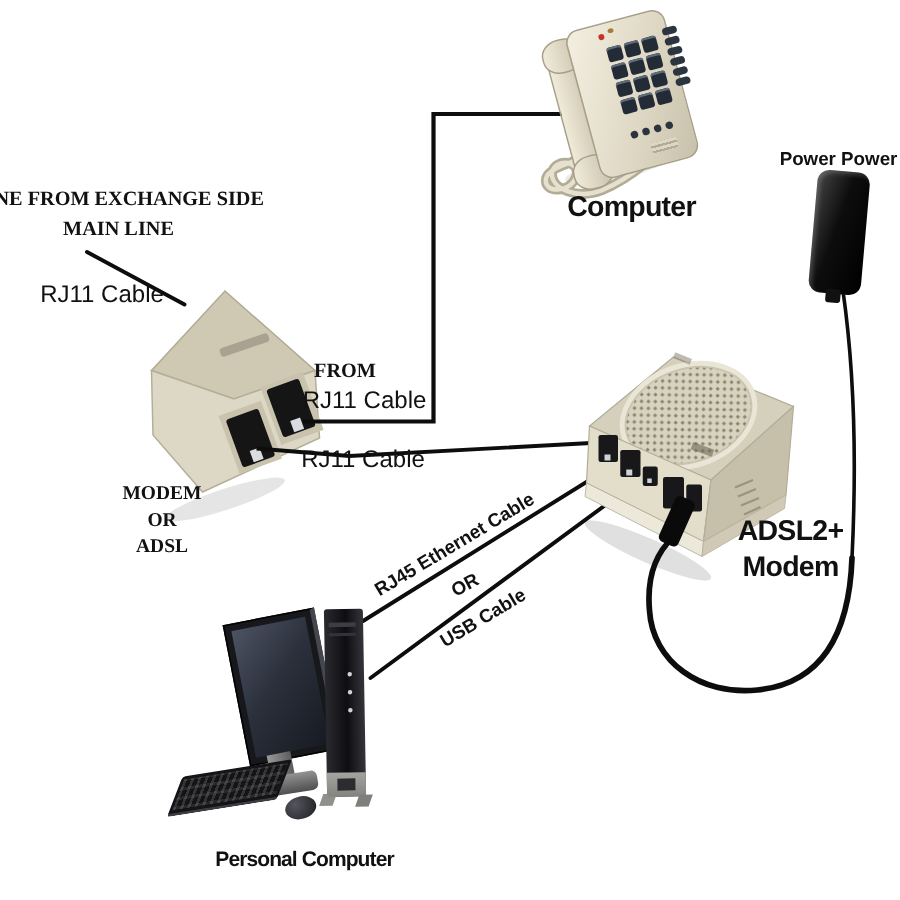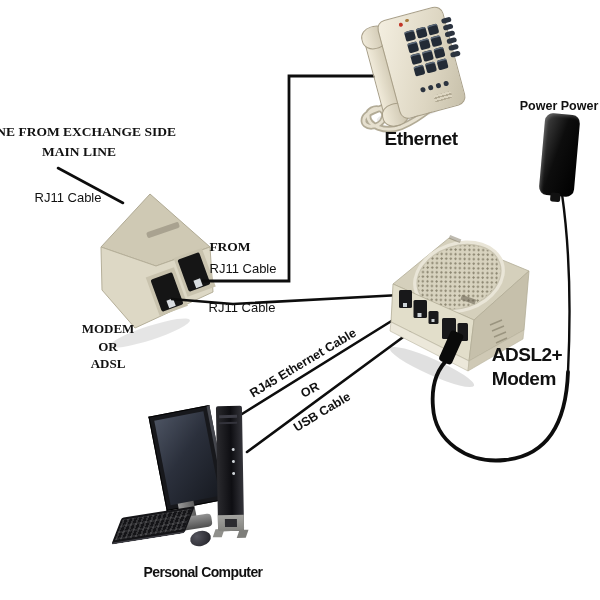--- a/index.html
+++ b/index.html
@@ -3,21 +3,21 @@
 <meta charset="utf-8">
 <style>
   html,body{margin:0;padding:0;background:#fff;}
   #stage{position:relative;width:600px;height:600px;background:#ffffff;overflow:hidden;
          font-family:"Liberation Sans",sans-serif;color:#111;}
   #wires{position:absolute;left:0;top:0;z-index:1;}
   .dev{position:absolute;z-index:2;}
   .lbl{position:absolute;z-index:3;white-space:nowrap;transform:translate(-50%,-50%);}
   .serif{font-family:"Liberation Serif",serif;font-weight:bold;}
   .sans-big{font-weight:bold;font-size:19px;letter-spacing:-0.5px;}
-  .sans-small{font-size:13px;}
+  .sans-small{font-size:16px;}
   .cable-lbl{font-weight:bold;font-size:12.5px;}
   
   .phone{left:372px;top:14px;width:82px;height:104px;transform:rotate(-15deg);}
   .ph-body{position:absolute;left:16px;top:0;width:66px;height:100px;border-radius:9px;
      background:linear-gradient(115deg,#f4efe1,#ddd6c2 60%,#c7c0aa);border:1px solid #a89f88;}
   .ph-handset{position:absolute;left:0;top:5px;width:19px;height:97px;border-radius:9px;
      background:linear-gradient(90deg,#f0ead9,#cfc7b1);border:1px solid #a89f88;}
   .ph-handset:before,.ph-handset:after{content:"";position:absolute;left:-3px;width:25px;height:21px;
      border-radius:45%;background:linear-gradient(90deg,#f0ead9,#c9c1ab);border:1px solid #a89f88;}
   .ph-handset:before{top:-3px;}
@@ -216,25 +216,25 @@
   <div class="lbl sans-small" style="left:243px;top:268px;">RJ11 Cable</div>
 
   <div class="lbl sans-small" style="left:242px;top:307px;">RJ11 Cable</div>
 
   <div class="lbl serif" style="left:108px;top:346px;font-size:13px;text-align:center;line-height:1.35;">
     <div>MODEM</div>
     <div>OR</div>
     <div>ADSL</div>
   </div>
 
-  <div class="lbl sans-big" style="left:421px;top:139px;">Ethernet</div>
+  <div class="lbl sans-big" style="left:421px;top:139px;">Computer</div>
 
   <div class="lbl" style="left:559px;top:106px;font-size:12.5px;font-weight:600;">Power Power</div>
 
-  <div class="lbl sans-big" style="left:527px;top:367px;line-height:1.25;">
+  <div class="lbl sans-big" style="left:527px;top:367px;text-align:center;line-height:1.25;">
     <div>ADSL2+</div>
     <div>Modem</div>
   </div>
 
   <div class="lbl cable-lbl" style="left:303px;top:363px;transform:translate(-50%,-50%) rotate(-31deg);">RJ45 Ethernet Cable</div>
 
   <div class="lbl cable-lbl" style="left:310px;top:390px;transform:translate(-50%,-50%) rotate(-28deg);">OR</div>
 
   <div class="lbl cable-lbl" style="left:322px;top:412px;transform:translate(-50%,-50%) rotate(-31deg);">USB Cable</div>
 

